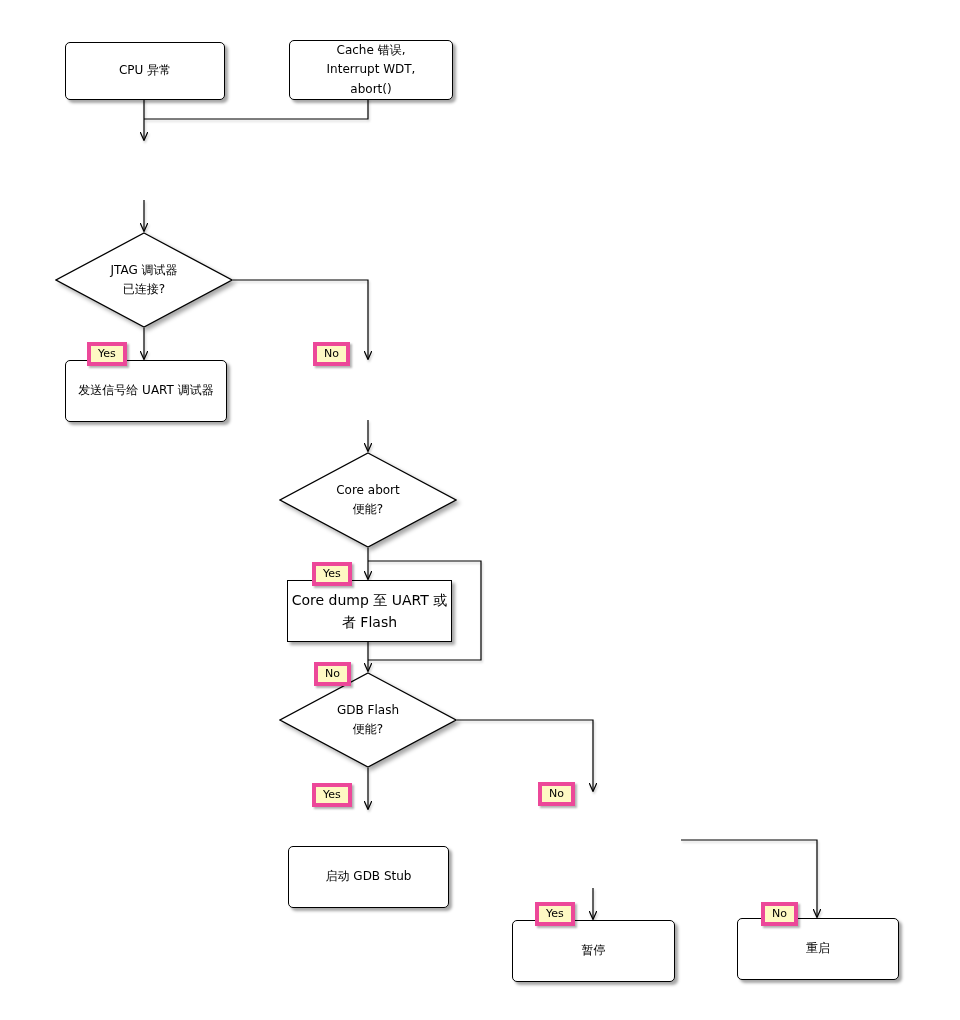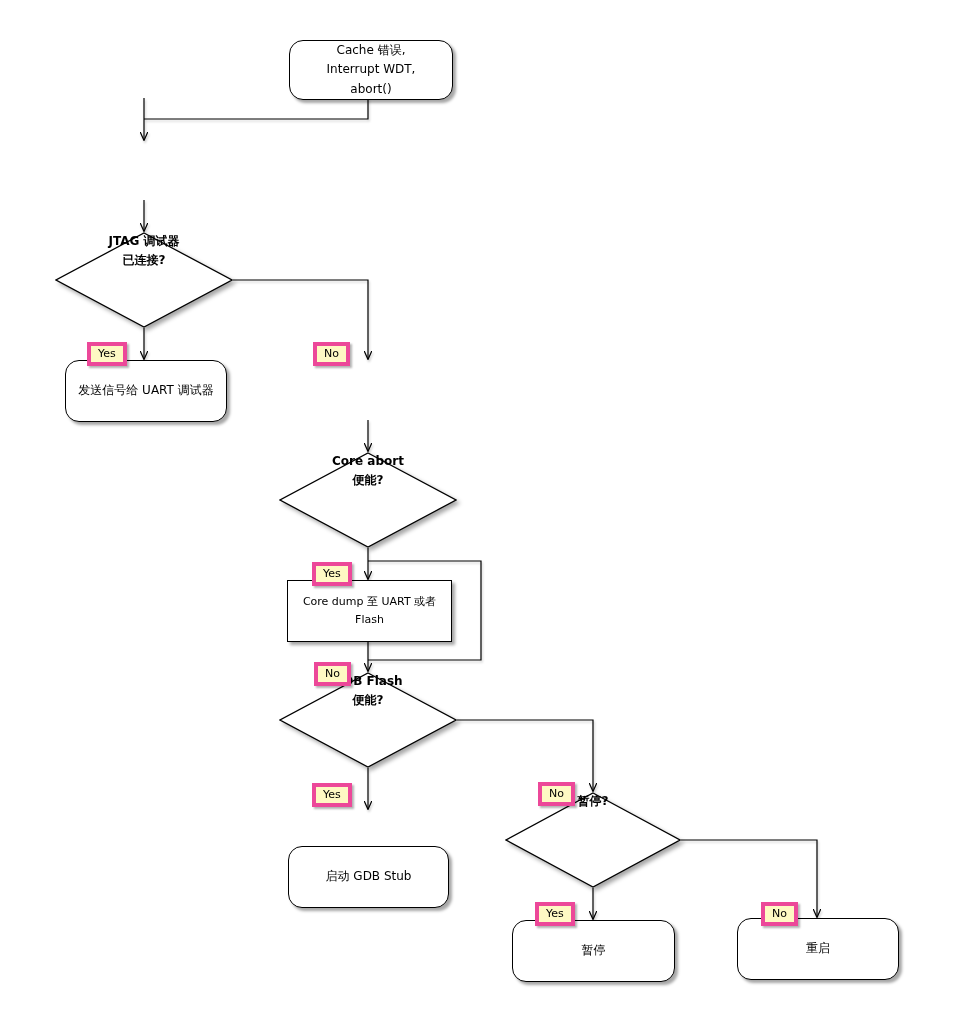--- a/index.html
+++ b/index.html
@@ -10,27 +10,26 @@
   }
   svg.edges { position:absolute; left:0; top:0; z-index:1;
     filter:drop-shadow(1px 2px 1px rgba(0,0,0,0.22)); }
   svg.edges path { stroke:#000; stroke-width:1.2; fill:none; }
   .node {
     position:absolute; z-index:2; background:#fff; border:1.3px solid #000;
     display:flex; align-items:center; justify-content:center; text-align:center;
     font-size:12px; line-height:1.6; white-space:pre-line;
     box-shadow:3px 3px 3px rgba(0,0,0,0.35);
   }
-  .node.round { border-radius:14px; }
-  .node.small { font-size:11px; }
+  .node.round { border-radius:5px; }
+  .node.small { font-size:14px; }
   .diamond {
-    position:absolute; z-index:2; display:flex; 
+    position:absolute; z-index:2; display:flex; align-items:center;
     justify-content:center; text-align:center; font-size:12px; line-height:1.6;
     white-space:pre-line;
-    font-weight:bold;
   }
   .diamond svg { position:absolute; left:0; top:0;
     filter:drop-shadow(3px 3px 2px rgba(0,0,0,0.35)); }
   .diamond polygon { fill:#ffffff; stroke:#000; stroke-width:1.3; }
   .diamond .node-label { position:relative; z-index:1; }
   .edge-label {
     position:absolute; z-index:3; background:#fef9c3; border:4px solid #ec4899;
     font-size:11px; line-height:14px; padding:1px 7px;
     box-shadow:2px 2px 2px rgba(0,0,0,0.3); white-space:nowrap;
   }
@@ -54,20 +53,23 @@
     <path d="M368 420 L368 451" marker-end="url(#arrow)"></path>
     <path d="M368 548 L368 579" marker-end="url(#arrow)"></path>
     <path d="M368 561 L481 561 L481 660 L368 660"></path>
     <path d="M368 640 L368 671" marker-end="url(#arrow)"></path>
     <path d="M368 768 L368 809" marker-end="url(#arrow)"></path>
     <path d="M457 720 L593 720 L593 791" marker-end="url(#arrow)"></path>
     <path d="M593 888 L593 919" marker-end="url(#arrow)"></path>
     <path d="M681 840 L817 840 L817 917" marker-end="url(#arrow)"></path>
   </svg>
 
+  <div class="node round" style="left:65px; top:42px; width:158px; height:56px">
+    <span class="node-label">CPU 异常</span>
+  </div>
 
   <div class="node round" style="left:289px; top:40px; width:162px; height:58px">
     <span class="node-label">Cache 错误,
 Interrupt WDT,
 abort()</span>
   </div>
 
 
   <div class="node round" style="left:65px; top:360px; width:160px; height:60px">
     <span class="node-label">发送信号给 UART 调试器</span>
@@ -107,26 +109,20 @@
   </div>
 
   <div class="diamond" style="left:279px; top:672px; width:178px; height:96px">
     <svg width="178" height="96" viewBox="0 0 178 96">
       <polygon points="89,1 177,48 89,95 1,48"></polygon>
     </svg>
     <span class="node-label">GDB Flash
 便能?</span>
   </div>
 
-  <div class="diamond" style="left:505px; top:792px; width:176px; height:96px">
-    <svg width="176" height="96" viewBox="0 0 176 96">
-      <polygon points="88,1 175,48 88,95 1,48"></polygon>
-    </svg>
-    <span class="node-label">暂停?</span>
-  </div>
 
   <div class="edge-label" style="left:87px;  top:342px">Yes</div>
   <div class="edge-label" style="left:313px; top:342px">No</div>
   <div class="edge-label" style="left:312px; top:562px">Yes</div>
   <div class="edge-label" style="left:314px; top:662px">No</div>
   <div class="edge-label" style="left:312px; top:783px">Yes</div>
   <div class="edge-label" style="left:538px; top:782px">No</div>
   <div class="edge-label" style="left:535px; top:902px">Yes</div>
   <div class="edge-label" style="left:761px; top:902px">No</div>
 

